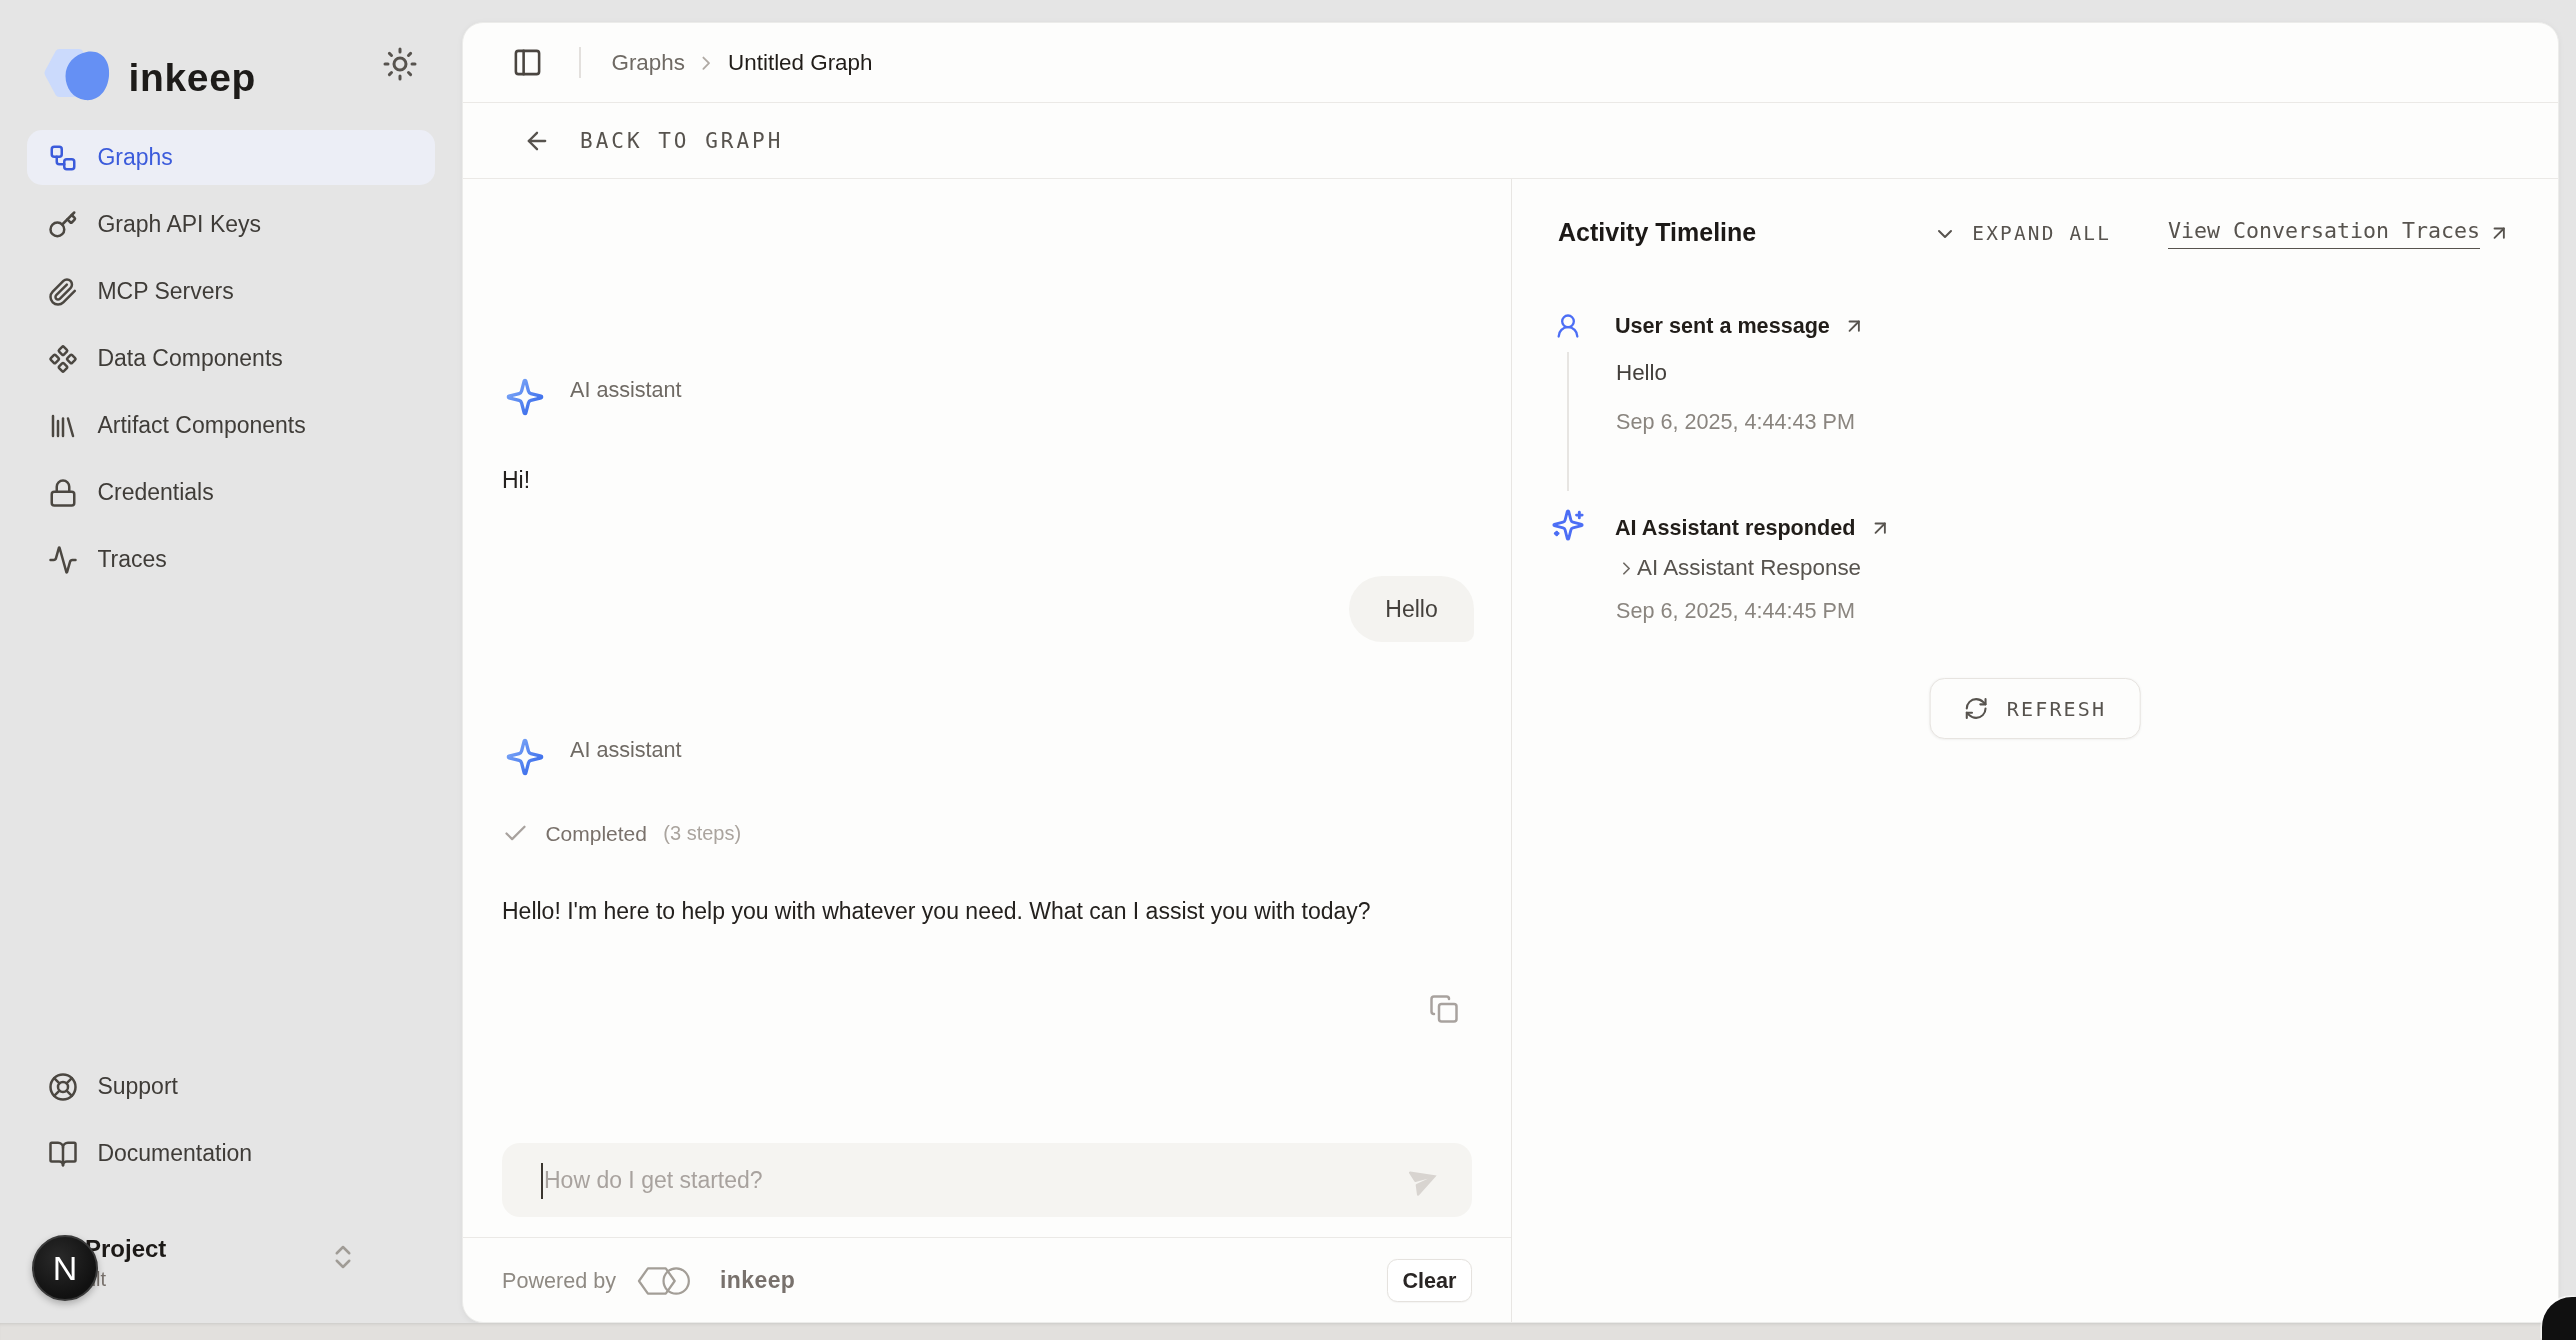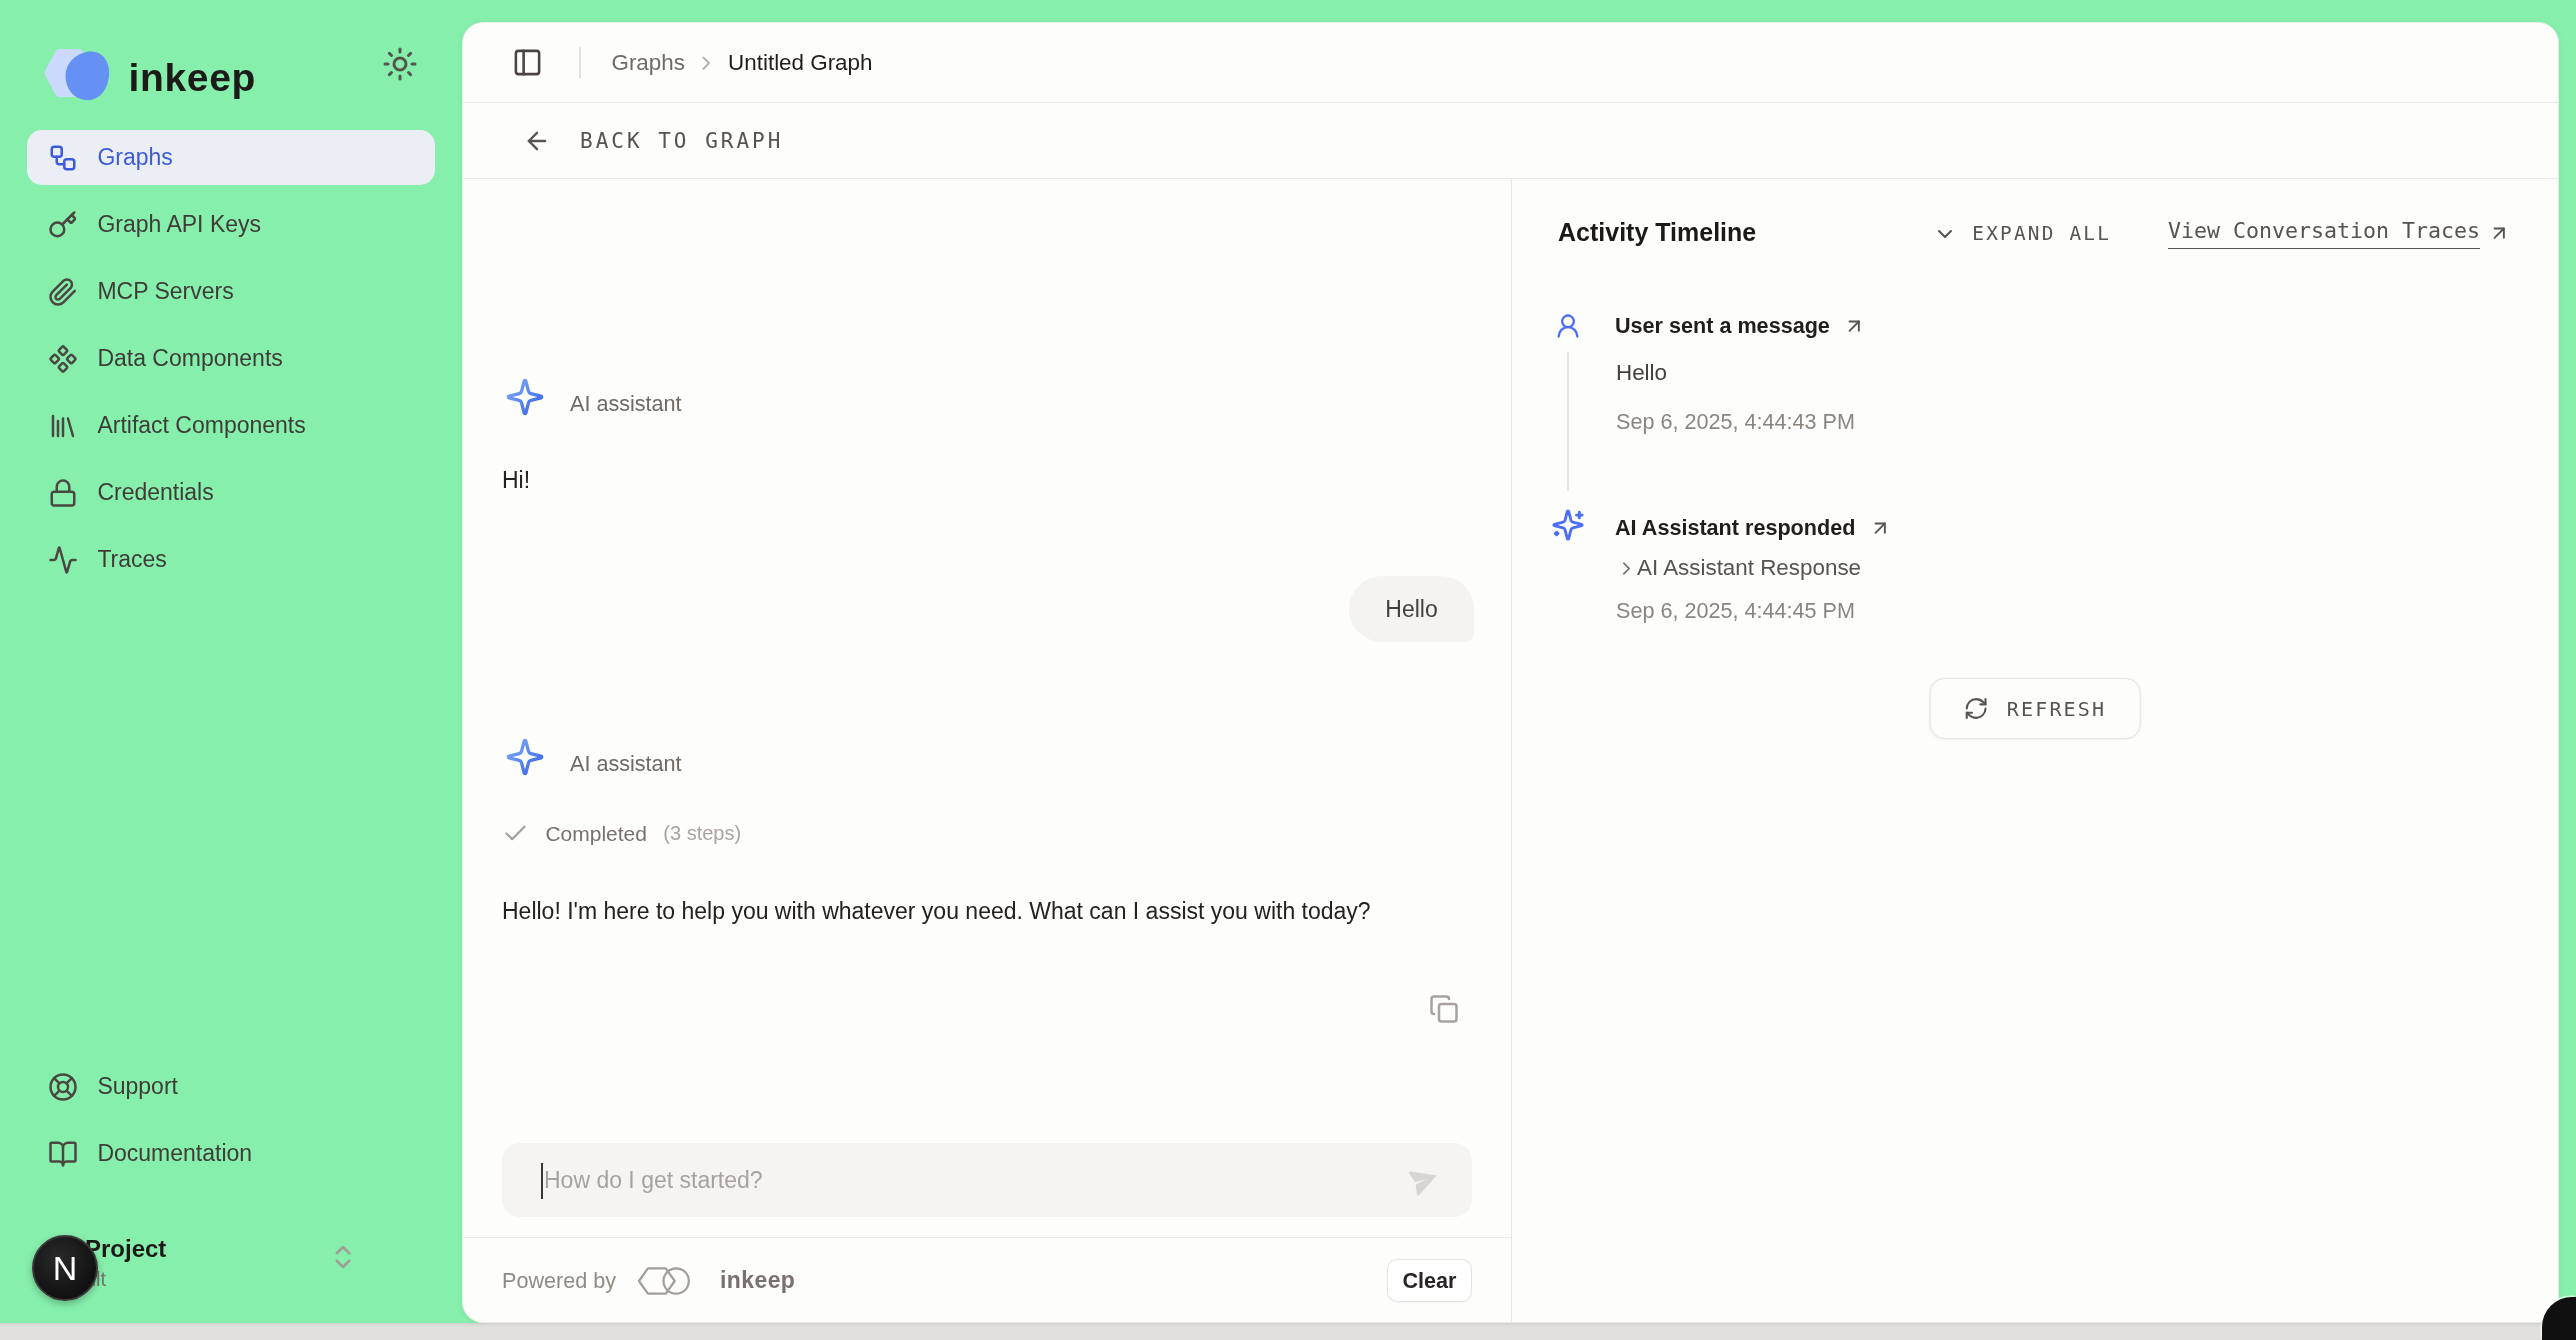--- a/index.html
+++ b/index.html
@@ -1,19 +1,19 @@
 <!DOCTYPE html>
 <html style="font-size:12px"><head>
 <meta charset="utf-8">
 <style>
   * { margin:0; padding:0; box-sizing:border-box; }
   html,body { width:2576px; height:1340px; }
   body { font-family:"Liberation Sans", sans-serif; background:#fafaf8; overflow:hidden; }
   .mono { font-family:"DejaVu Sans Mono", monospace; }
-  #app { position:relative; width:2576px; height:1340px; background:#86efac; }
+  #app { position:relative; width:2576px; height:1340px; background:#e5e5e5; }
 
   
   #sidebar { position:absolute; left:0; top:0; width:462px; height:1340px; }
   .logo-row { position:absolute; left:37px; top:43px; display:flex; align-items:center; gap:10.4px; }
   .logo-mark { width:81px; height:69px; }
   .logo-text { font-size:39px; font-weight:600; color:#1d1b19; letter-spacing:0.7px; }
   .theme-btn { position:absolute; left:382px; top:46px; width:36px; height:36px; color:#57534e; cursor:pointer; }
   .nav { position:absolute; left:27px; top:130px; width:408px; }
   .nav-item { display:flex; align-items:center; gap:19.4px; height:55px; margin-bottom:12px;
               padding:0 21px; border-radius:15px; color:#3f3c38; font-size:23px; cursor:pointer; }
@@ -41,21 +41,21 @@
   .crumb-sep { width:22.4px; height:22.4px; color:#b0aaa4; margin:0 10.4px; }
   .crumb-page { font-size:22.4px; color:#211d19; font-weight:500; }
   .backbar { height:76px; display:flex; align-items:center; gap:29px; border-bottom:0.7px solid #ebe9e6; padding-left:60px;
              color:#57534e; cursor:pointer; }
   .backbar .aicon { width:28px; height:28px; }
   .back-label { font-size:21px; letter-spacing:3px; font-weight:500; }
   .content { position:relative; display:flex; height:1143px; }
 
   
   .chat-col { position:relative; width:1049px; border-right:0.7px solid #e8e6e3; }
-  .ai-row { position:absolute; display:flex; align-items:flex-end; gap:25px; }
+  .ai-row { position:absolute; display:flex; align-items:flex-start; gap:25px; }
   .ai-row .avatar { width:40px; height:40px; }
   .ai-label { font-size:21.6px; color:#6f6a64; }
   .msg { position:absolute; font-size:23px; color:#24211e; line-height:39px; }
   .bubble { position:absolute; left:886px; top:397px; width:125px; height:66px; background:#f4f3f0;
             border-radius:33px 33px 9px 33px; display:flex; align-items:center; justify-content:center;
             font-size:23px; color:#44403c; }
   .status-row { position:absolute; left:39px; top:641px; display:flex; align-items:center; gap:16.4px; }
   .status-row .cicon { width:27px; height:27px; color:#a8a29e; }
   .status-label { font-size:21px; font-weight:500; color:#79716b; }
   .status-steps { font-size:20px; color:#aaa49e; }

